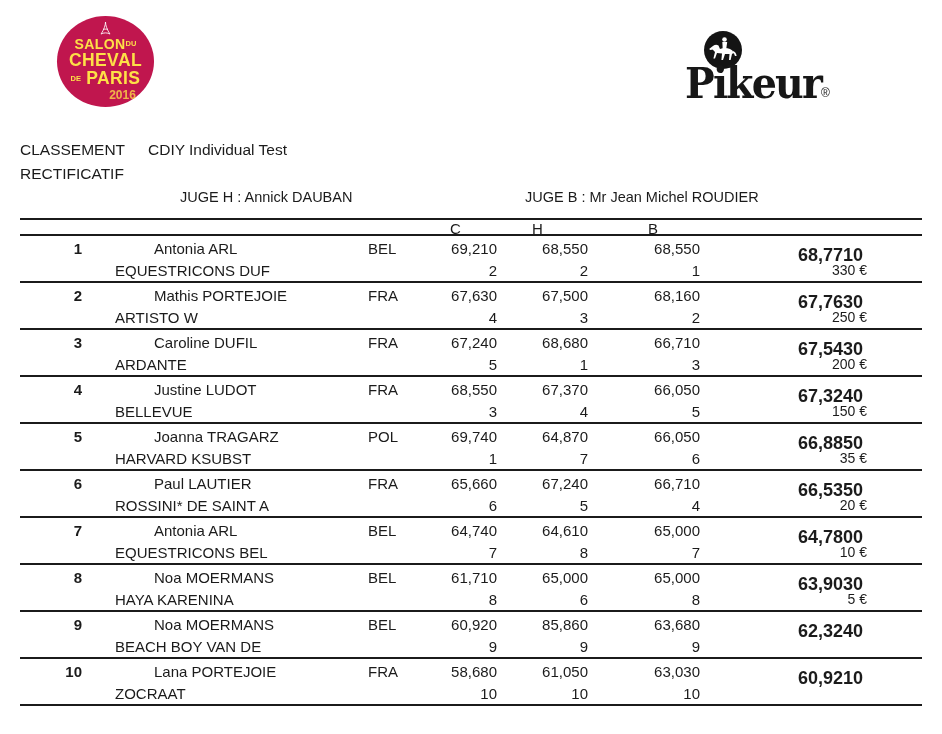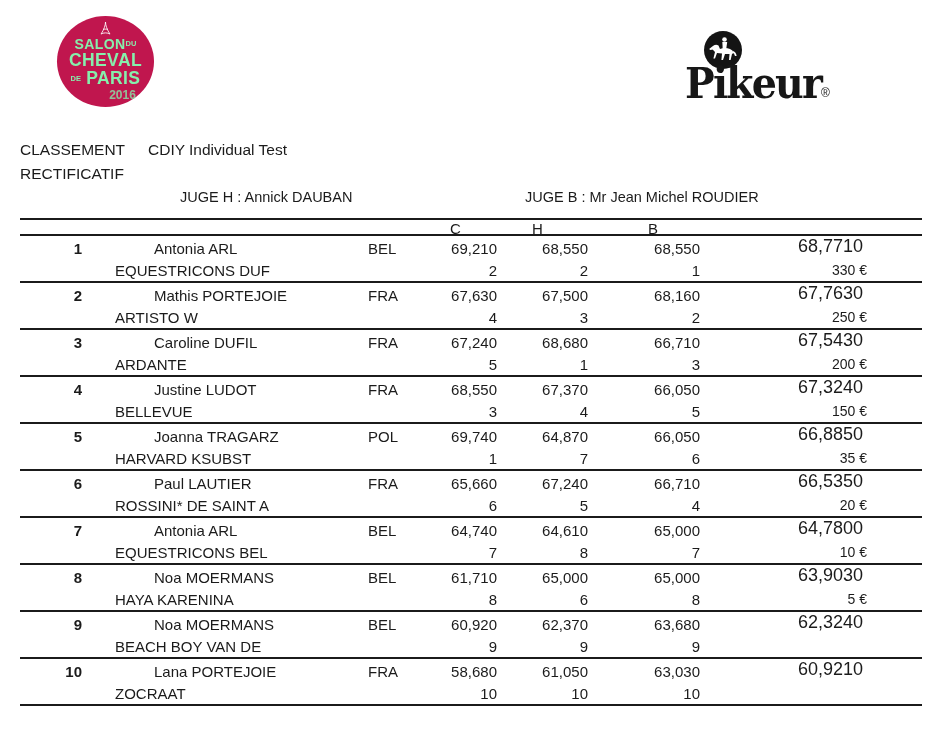--- a/index.html
+++ b/index.html
@@ -3,21 +3,21 @@
 <meta charset="utf-8">
 <style>
   * { margin:0; padding:0; box-sizing:border-box; }
   body { background:#ffffff; font-family:"Liberation Sans","DejaVu Sans",sans-serif; color:#1b1b1b; }
   #page { position:relative; width:942px; height:734px; background:#fff; overflow:hidden; }
 
   
   .salon-logo { position:absolute; left:57px; top:16px; width:97px; height:91px;
     border-radius:50%; background:var(--salon-bg,#c0164e);
     display:flex; flex-direction:column; align-items:center; justify-content:center;
-    color:#86efac; text-align:center; line-height:1.02; }
+    color:#fde047; text-align:center; line-height:1.02; }
   .salon-tower { height:15px; margin-bottom:1px; }
   .salon-l1 { font-size:14px; font-weight:700; letter-spacing:.4px; }
   .salon-l1 .sm, .salon-l3 .sm { font-size:7.5px; font-weight:700; vertical-align:3px; letter-spacing:0; }
   .salon-l2 { font-size:17.5px; font-weight:700; letter-spacing:.4px; }
   .salon-l3 { font-size:17.5px; font-weight:700; letter-spacing:.4px; }
   .salon-year { font-size:12px; font-weight:700; opacity:.78; margin-top:2px;margin-left:34px; }
 
   
   .pikeur { position:absolute; left:685px; top:30px; }
   .pikeur-horse { position:absolute; left:18px; top:0; width:40px; height:40px; }
@@ -44,21 +44,21 @@
 
   .trow { position:relative; height:47px; border-bottom:2px solid #1b1b1b; }
   .cell { position:absolute; white-space:nowrap; }
   .rank  { left:0; width:62px; text-align:right; top:4px; font-weight:700; }
   .rider { left:95px; top:4px;margin-left:39px; }
   .nat   { left:348px; top:4px;text-align:center; }
   .sc    { top:4px; text-align:center; }
   .rk    { top:26px; text-align:right; }
   .col-c { right:425px; } .col-h { right:334px; } .col-b { right:222px; }
   .horse { left:95px; top:26px; max-width:176px; overflow:hidden; }
-  .total { right:59px; top:0; font-size:18px; font-weight:400; }
+  .total { right:59px; top:9px; font-size:18px; font-weight:700; }
   .prize { right:55px; top:26px; font-size:14px; }
 </style>
 </head>
 <body>
 
 <div id="page" style="--salon-bg: #c0164e;">
 
   <div class="salon-logo">
     <svg class="salon-tower" viewBox="0 0 14 15" width="13" height="15">
       <g stroke="#ffffff" stroke-width="0.9" fill="none">
@@ -220,21 +220,21 @@
       <span class="cell rk col-h">6</span>
       <span class="cell rk col-b">8</span>
       <span class="cell prize">5 €</span>
     </div>
 
     <div class="trow">
       <span class="cell rank">9</span>
       <span class="cell rider">Noa MOERMANS</span>
       <span class="cell nat">BEL</span>
       <span class="cell sc col-c">60,920</span>
-      <span class="cell sc col-h">62,370</span>
+      <span class="cell sc col-h">85,860</span>
       <span class="cell sc col-b">63,680</span>
       <span class="cell total">62,3240</span>
       <span class="cell horse">BEACH BOY VAN DE</span>
       <span class="cell rk col-c">9</span>
       <span class="cell rk col-h">9</span>
       <span class="cell rk col-b">9</span>
       <span class="cell prize"></span>
     </div>
 
     <div class="trow">

